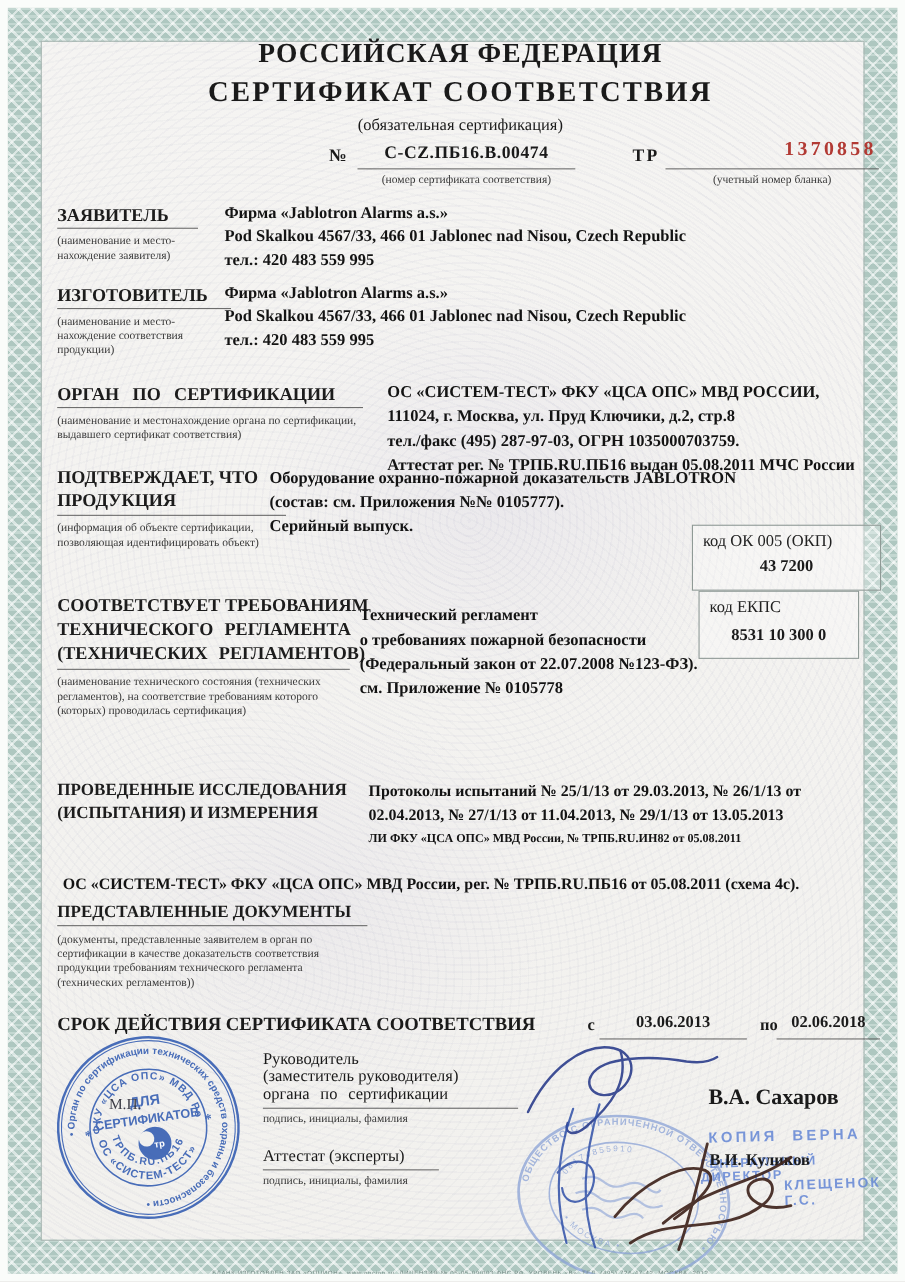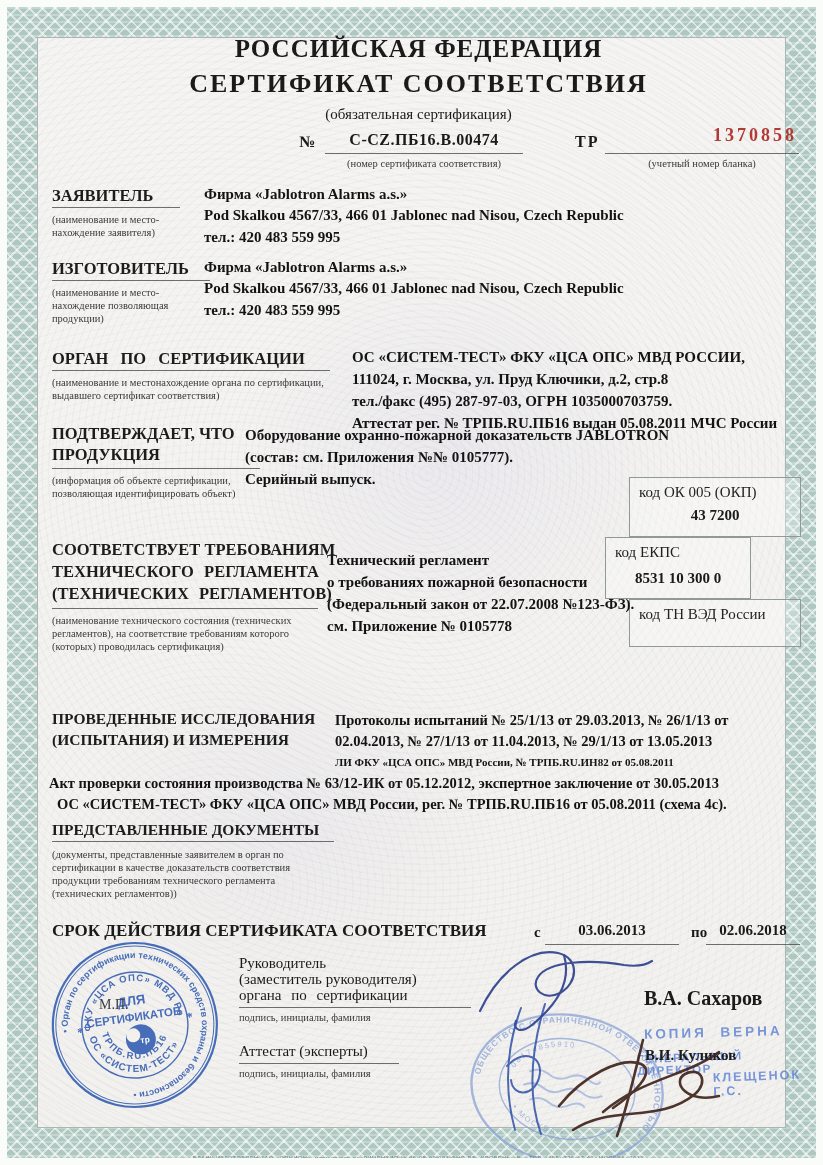--- a/index.html
+++ b/index.html
@@ -60,21 +60,21 @@
   <div class="abs rule" style="left:45px;top:200px;width:128px;"></div>
   <div class="abs cap" style="left:45px;top:206px;">(наименование и место-</div>
   <div class="abs cap" style="left:45px;top:219px;">нахождение заявителя)</div>
   <div class="abs val" style="left:197px;top:177px;">Фирма «Jablotron Alarms a.s.»</div>
   <div class="abs val" style="left:197px;top:198px;">Pod Skalkou 4567/33, 466 01 Jablonec nad Nisou, Czech Republic</div>
   <div class="abs val" style="left:197px;top:220px;">тел.: 420 483 559 995</div>
 
   <div class="abs h" style="left:45px;top:251px;">ИЗГОТОВИТЕЛЬ</div>
   <div class="abs rule" style="left:45px;top:273px;width:158px;"></div>
   <div class="abs cap" style="left:45px;top:279px;">(наименование и место-</div>
-  <div class="abs cap" style="left:45px;top:292px;">нахождение позволяющая</div>
+  <div class="abs cap" style="left:45px;top:292px;">нахождение соответствия</div>
   <div class="abs cap" style="left:45px;top:305px;">продукции)</div>
   <div class="abs val" style="left:197px;top:250px;">Фирма «Jablotron Alarms a.s.»</div>
   <div class="abs val" style="left:197px;top:271px;">Pod Skalkou 4567/33, 466 01 Jablonec nad Nisou, Czech Republic</div>
   <div class="abs val" style="left:197px;top:293px;">тел.: 420 483 559 995</div>
 
   <div class="abs h ws8" style="left:45px;top:341px;">ОРГАН ПО СЕРТИФИКАЦИИ</div>
   <div class="abs rule" style="left:45px;top:363px;width:278px;"></div>
   <div class="abs cap" style="left:45px;top:369px;">(наименование и местонахождение органа по сертификации,</div>
   <div class="abs cap" style="left:45px;top:382px;">выдавшего сертификат соответствия)</div>
   <div class="abs val" style="left:345px;top:340px;">ОС «СИСТЕМ-ТЕСТ» ФКУ «ЦСА ОПС» МВД РОССИИ,</div>
@@ -88,48 +88,43 @@
   <div class="abs cap" style="left:45px;top:467px;">(информация об объекте сертификации,</div>
   <div class="abs cap" style="left:45px;top:480px;">позволяющая идентифицировать объект)</div>
   <div class="abs val" style="left:238px;top:418px;">Оборудование охранно-пожарной доказательств JABLOTRON</div>
   <div class="abs val" style="left:238px;top:440px;">(состав: см. Приложения №№ 0105777).</div>
   <div class="abs val" style="left:238px;top:462px;">Серийный выпуск.</div>
 
   <div class="abs codebox" style="left:622px;top:470px;width:172px;height:60px;">
     <div class="codelabel">код ОК 005 (ОКП)</div>
     <div class="codeval">43 7200</div>
   </div>
-  <div class="abs codebox" style="left:598px;top:530px;width:146px;height:62px;">
+  <div class="abs codebox" style="left:628px;top:530px;width:146px;height:62px;">
     <div class="codelabel">код ЕКПС</div>
     <div class="codeval" style="margin-top:9px;">8531 10 300 0</div>
-  </div>
-  <div class="abs codebox" style="left:622px;top:592px;width:172px;height:48px;">
-    <div class="codelabel">код ТН ВЭД России</div>
-    <div class="codeval"></div>
   </div>
 
   <div class="abs h" style="left:45px;top:532px;">СООТВЕТСТВУЕТ ТРЕБОВАНИЯМ</div>
   <div class="abs h ws6" style="left:45px;top:554px;">ТЕХНИЧЕСКОГО РЕГЛАМЕНТА</div>
   <div class="abs h ws6" style="left:45px;top:576px;">(ТЕХНИЧЕСКИХ РЕГЛАМЕНТОВ)</div>
   <div class="abs rule" style="left:45px;top:601px;width:266px;"></div>
   <div class="abs cap" style="left:45px;top:607px;">(наименование технического состояния (технических</div>
   <div class="abs cap" style="left:45px;top:620px;">регламентов), на соответствие требованиям которого</div>
   <div class="abs cap" style="left:45px;top:633px;">(которых) проводилась сертификация)</div>
   <div class="abs val" style="left:320px;top:543px;">Технический регламент</div>
   <div class="abs val" style="left:320px;top:565px;">о требованиях пожарной безопасности</div>
   <div class="abs val" style="left:320px;top:587px;">(Федеральный закон от 22.07.2008 №123-ФЗ).</div>
   <div class="abs val" style="left:320px;top:609px;">см. Приложение № 0105778</div>
 
   <div class="abs h" style="left:45px;top:701px;font-size:15.5px;">ПРОВЕДЕННЫЕ ИССЛЕДОВАНИЯ</div>
   <div class="abs h" style="left:45px;top:722px;font-size:15.5px;">(ИСПЫТАНИЯ) И ИЗМЕРЕНИЯ</div>
   <div class="abs val" style="left:328px;top:703px;font-size:14.5px;">Протоколы испытаний № 25/1/13 от 29.03.2013, № 26/1/13 от</div>
   <div class="abs val" style="left:328px;top:724px;font-size:14.5px;">02.04.2013, № 27/1/13 от 11.04.2013, № 29/1/13 от 13.05.2013</div>
   <div class="abs val" style="left:328px;top:745px;font-size:11px;">ЛИ ФКУ «ЦСА ОПС» МВД России, № ТРПБ.RU.ИН82 от 05.08.2011</div>
 
-  <div class="abs val" style="left:42px;top:766px;font-size:14.5px;">Акт проверки состояния производства № 63/12-ИК от 05.12.2012, экспертное заключение от 30.05.2013</div>
   <div class="abs val" style="left:50px;top:787px;font-size:14.5px;">ОС «СИСТЕМ-ТЕСТ» ФКУ «ЦСА ОПС» МВД России, рег. № ТРПБ.RU.ПБ16 от 05.08.2011 (схема 4с).</div>
 
   <div class="abs h" style="left:45px;top:812px;font-size:15.5px;">ПРЕДСТАВЛЕННЫЕ ДОКУМЕНТЫ</div>
   <div class="abs rule" style="left:45px;top:834px;width:282px;"></div>
   <div class="abs cap" style="left:45px;top:841px;">(документы, представленные заявителем в орган по</div>
   <div class="abs cap" style="left:45px;top:854px;">сертификации в качестве доказательств соответствия</div>
   <div class="abs cap" style="left:45px;top:867px;">продукции требованиям технического регламента</div>
   <div class="abs cap" style="left:45px;top:880px;">(технических регламентов))</div>
 
   <div class="abs b" style="left:45px;top:914px;font-size:17px;z-index:4;">СРОК ДЕЙСТВИЯ СЕРТИФИКАТА СООТВЕТСТВИЯ</div>

